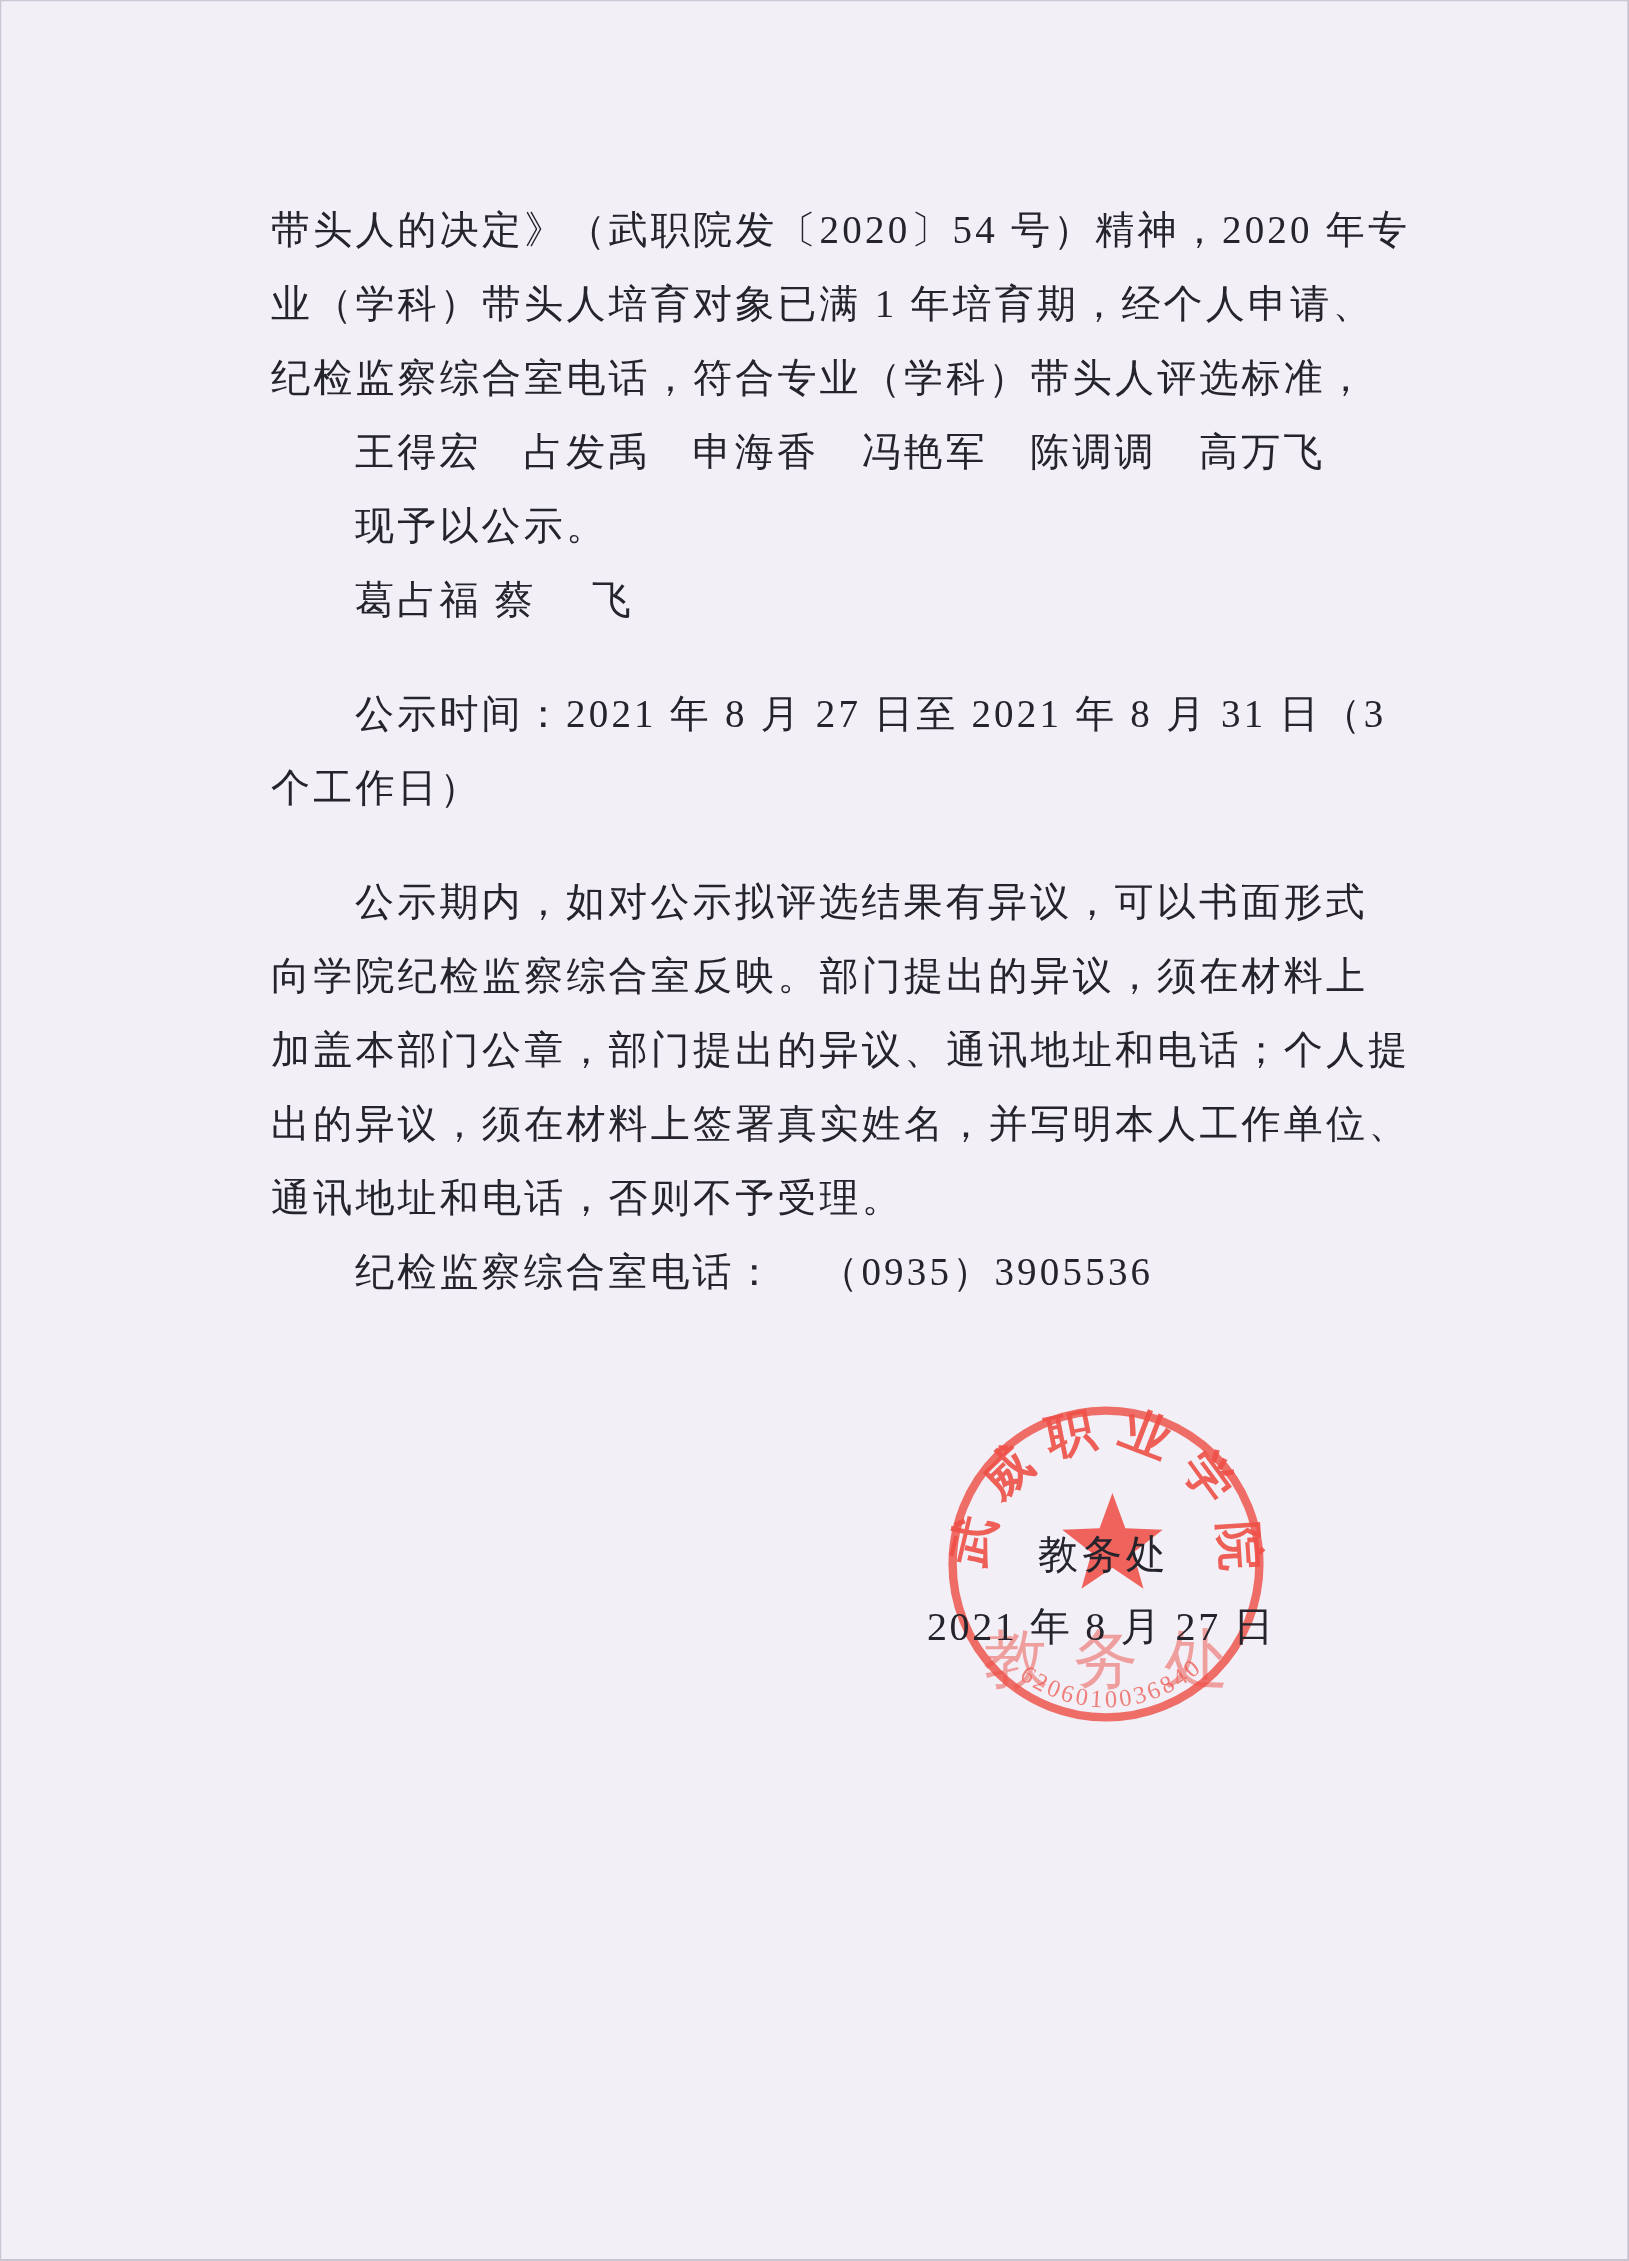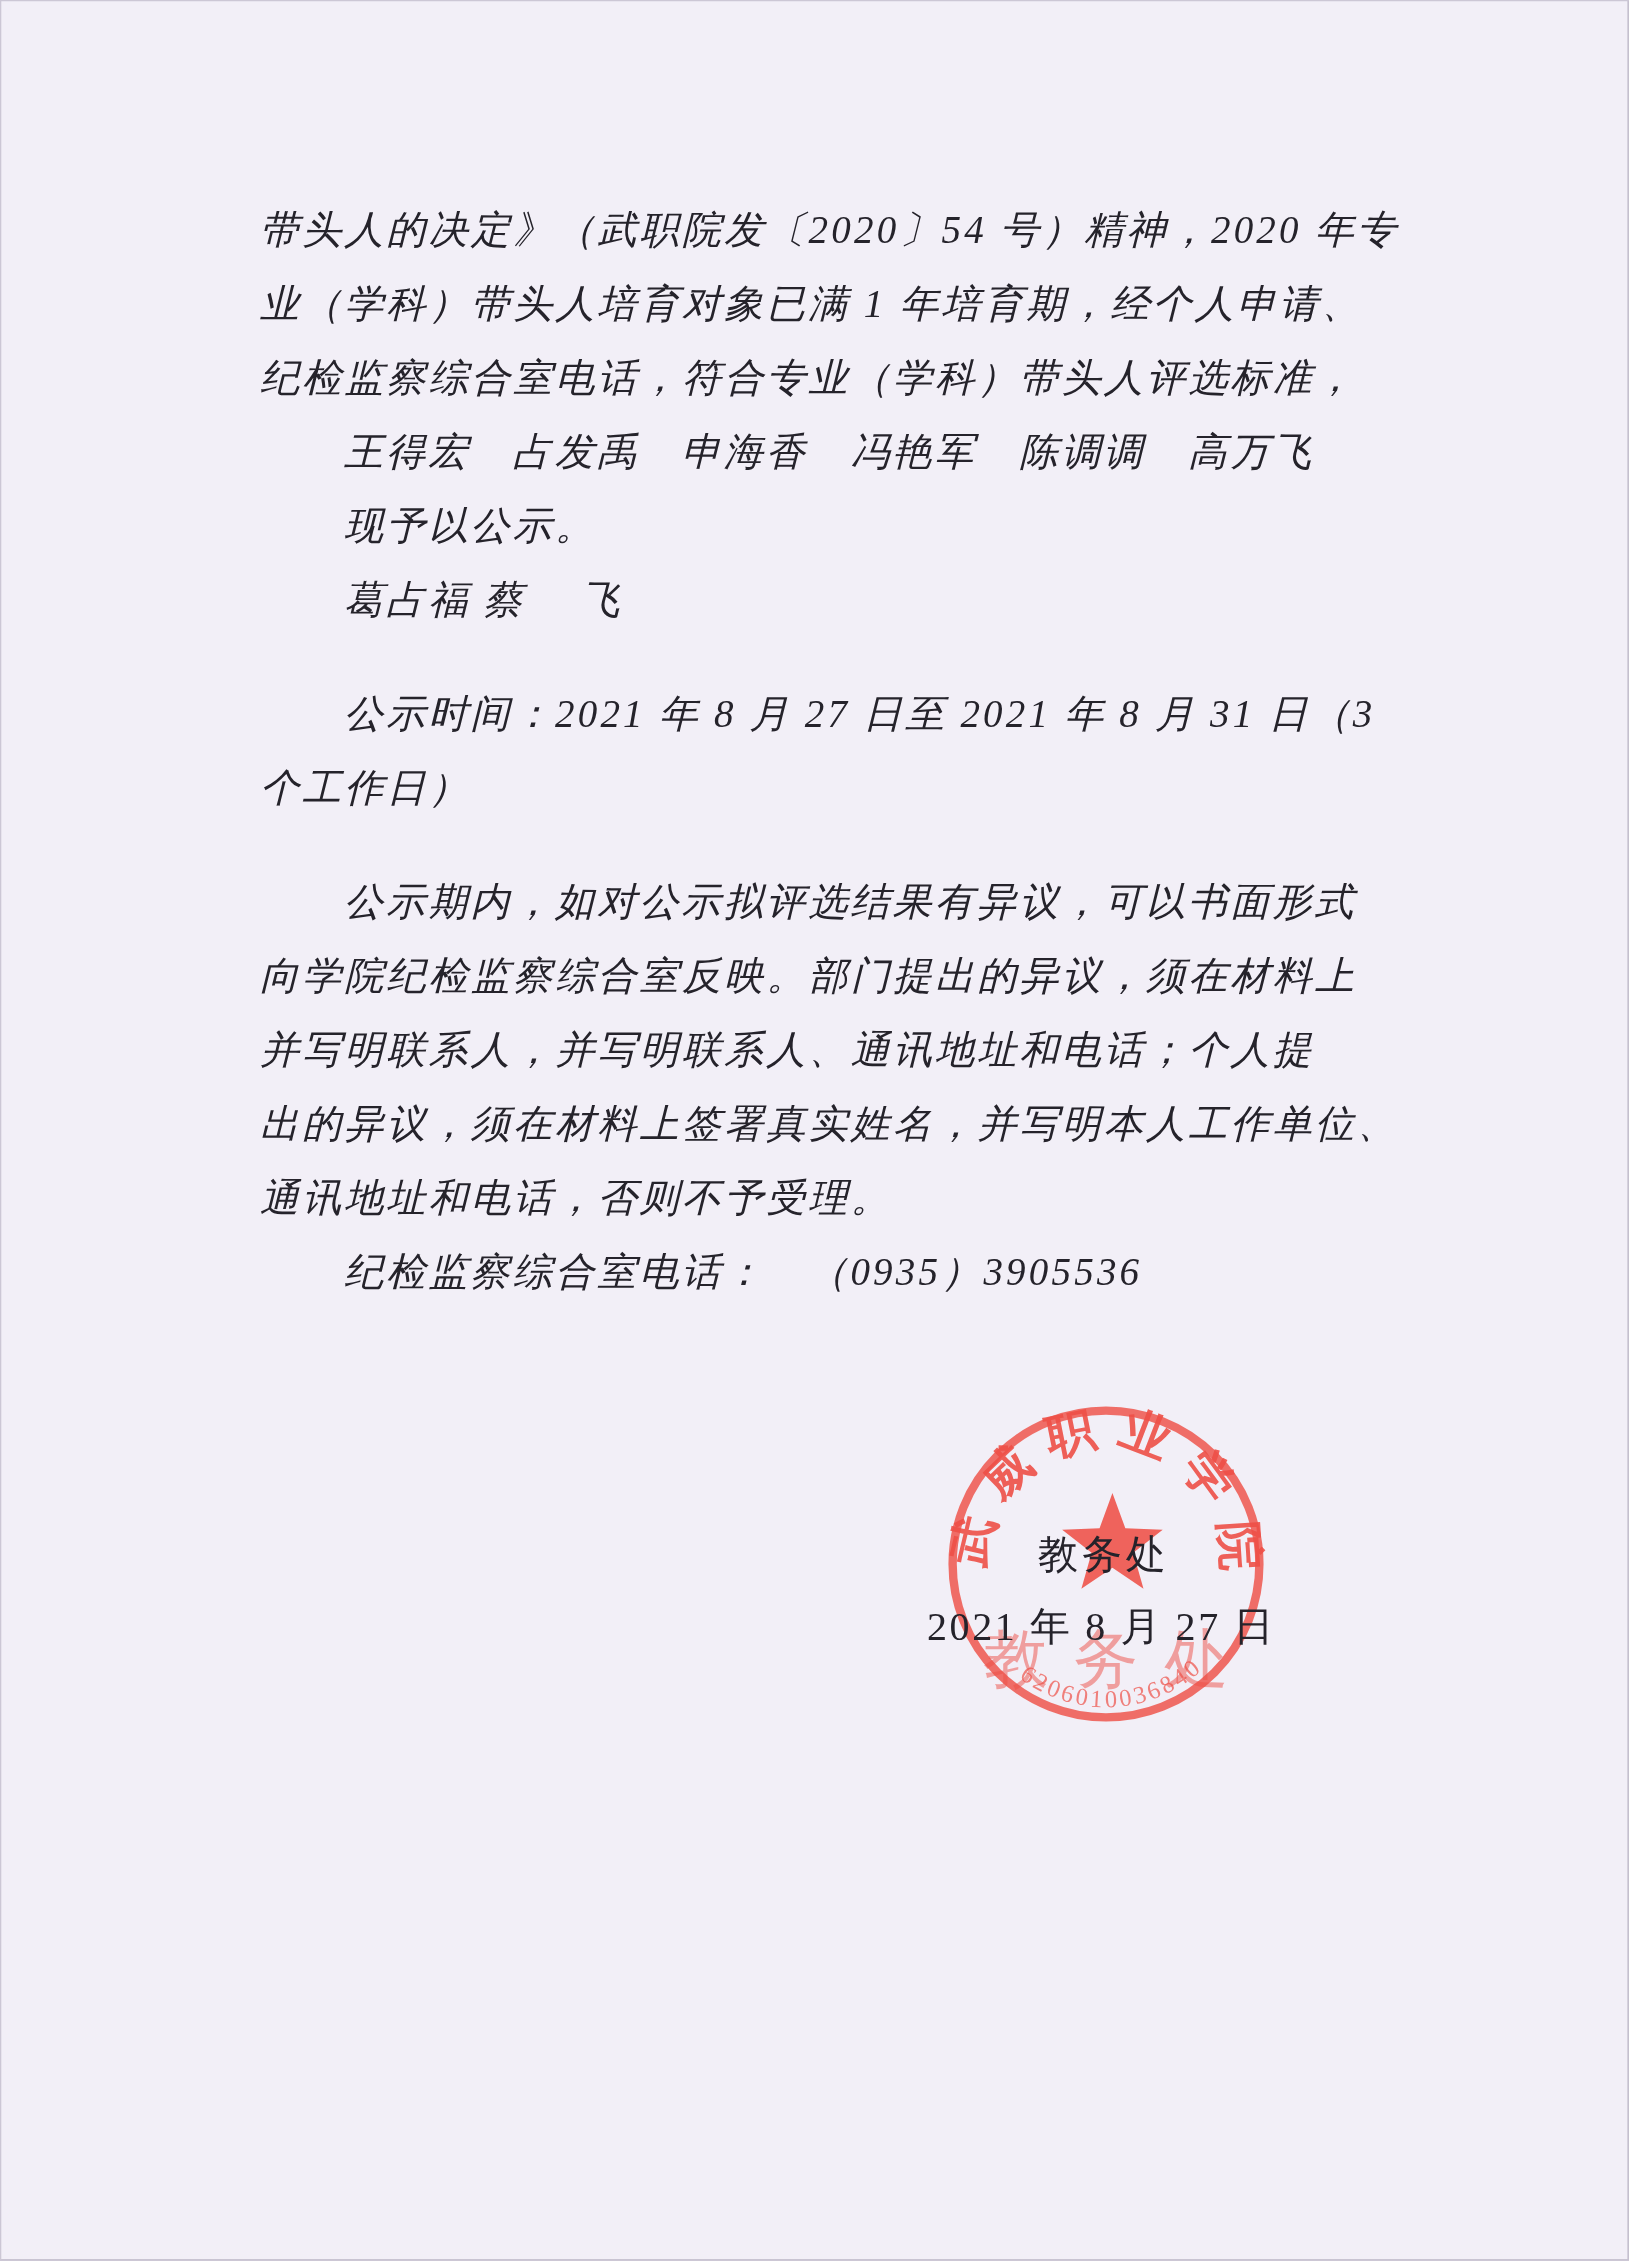--- a/index.html
+++ b/index.html
@@ -8,24 +8,23 @@
     width: 1630px;
     height: 2261px;
     background: #f2eff7;
     overflow: hidden;
     font-family: "Liberation Serif", "DejaVu Serif", serif;
     color: #25232b;
     box-shadow: inset 0 0 0 1.3px #ccc7d5, inset -2.6px 0 0 #c2bdcc, inset 0 -1.9px 0 #c8c3d1;
   }
   .doc-body {
     position: absolute;
-    left: 260px;
+    left: 271px;
     top: 193px;
     width: 1103px;
-    font-style: italic;
   }
   .line {
     margin: 0;
     font-size: 39px;
     line-height: 74px;
     letter-spacing: 3.2px;
     white-space: pre;
   }
   .indent { text-indent: 84px; }
   .gap { margin-top: 40px; }
@@ -68,21 +67,21 @@
     <p class="line">带头人的决定》（武职院发〔2020〕54 号）精神，2020 年专</p>
     <p class="line">业（学科）带头人培育对象已满 1 年培育期，经个人申请、</p>
     <p class="line">纪检监察综合室电话，符合专业（学科）带头人评选标准，</p>
     <p class="line indent">王得宏　占发禹　申海香　冯艳军　陈调调　高万飞</p>
     <p class="line indent">现予以公示。</p>
     <p class="line indent">葛占福 蔡　 飞</p>
     <p class="line indent gap">公示时间：2021 年 8 月 27 日至 2021 年 8 月 31 日（3</p>
     <p class="line">个工作日）</p>
     <p class="line indent gap">公示期内，如对公示拟评选结果有异议，可以书面形式</p>
     <p class="line">向学院纪检监察综合室反映。部门提出的异议，须在材料上</p>
-    <p class="line">并写明联系人，并写明联系人、通讯地址和电话；个人提</p>
+    <p class="line">加盖本部门公章，部门提出的异议、通讯地址和电话；个人提</p>
     <p class="line">出的异议，须在材料上签署真实姓名，并写明本人工作单位、</p>
     <p class="line">通讯地址和电话，否则不予受理。</p>
     <p class="line indent">纪检监察综合室电话：　（0935）3905536</p>
   </div>
 
   <svg class="stamp" viewBox="-270 -270 540 540" xmlns="http://www.w3.org/2000/svg">
     <defs>
       <path id="arc-top" d="M -181 26 A 183 183 0 1 1 181 26" fill="none"></path>
       <path id="arc-bottom" d="M -152 162 A 222 222 0 0 0 152 162" fill="none"></path>
     </defs>

